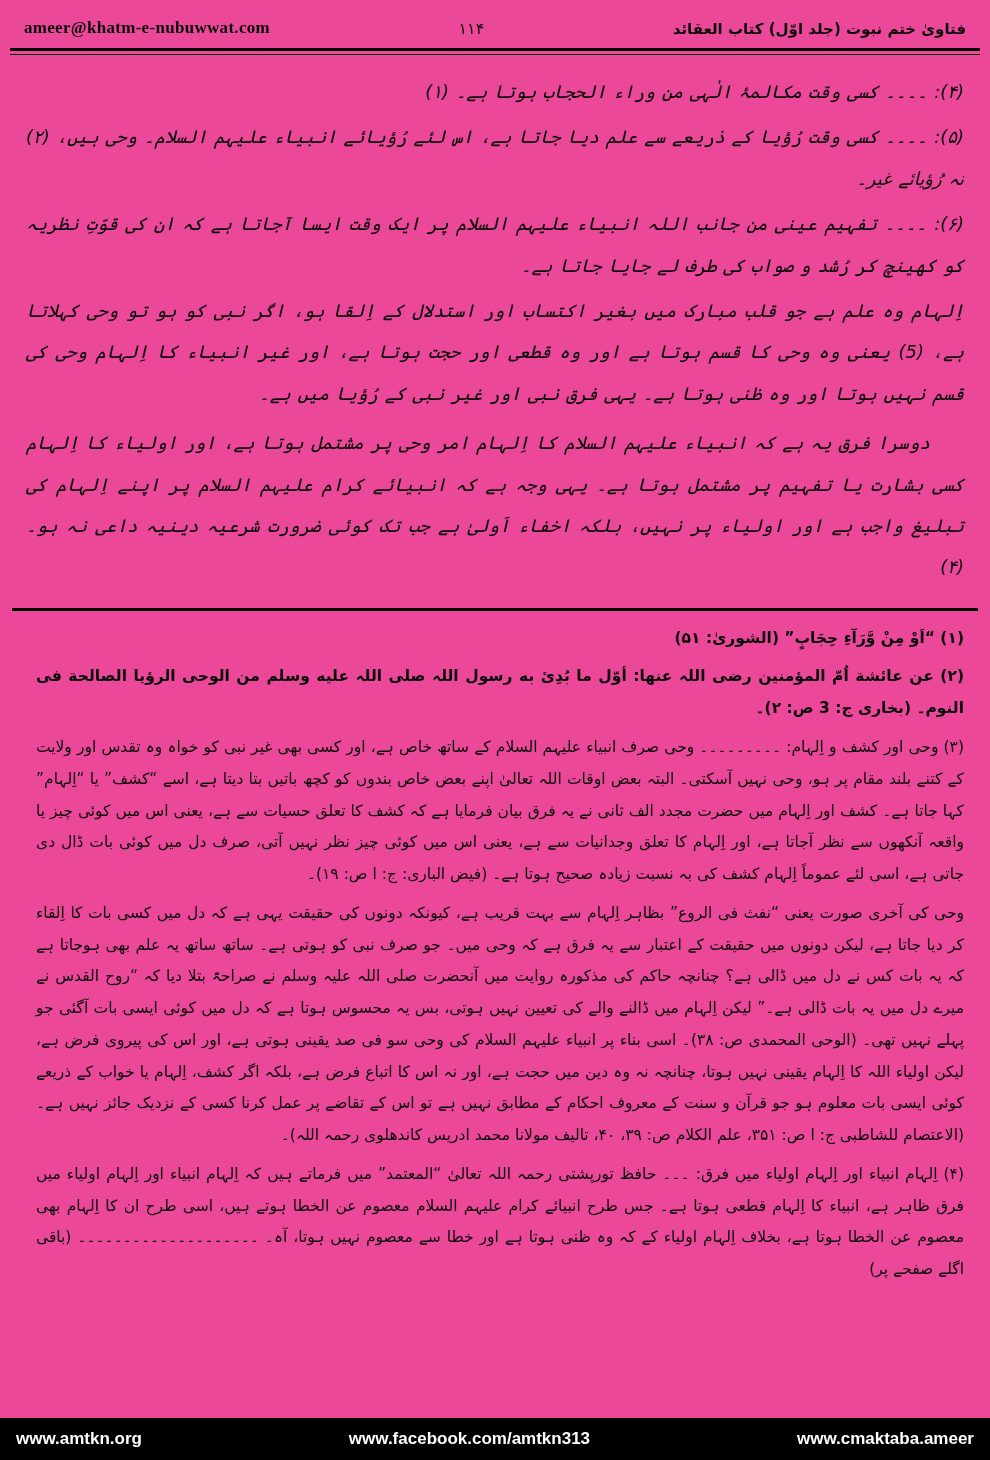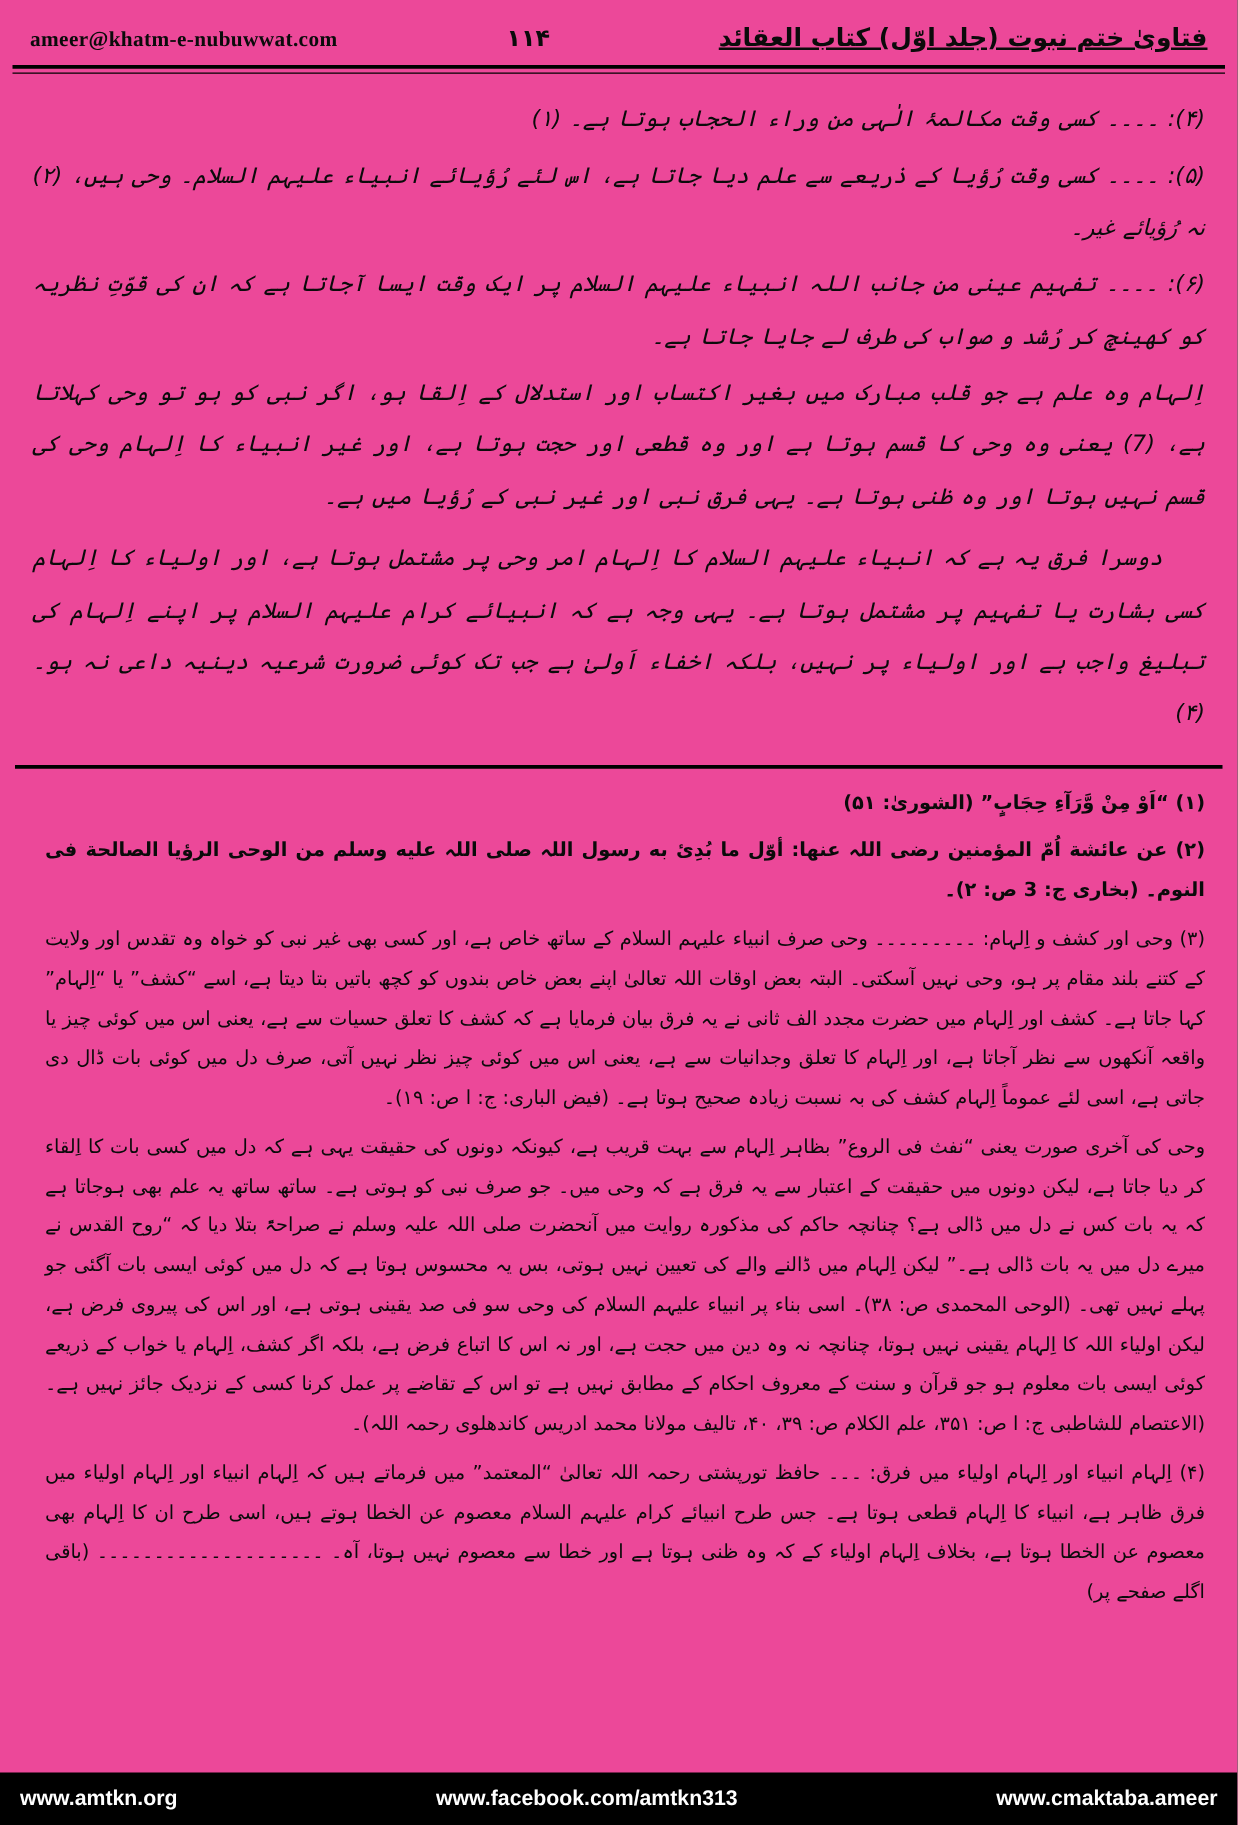--- a/index.html
+++ b/index.html
@@ -16,22 +16,22 @@
   
   .hdr {
     display:flex; direction:ltr;
     justify-content:space-between; align-items:flex-end;
     padding:18px 24px 8px 24px;
   }
   .hdr-email {
     font-family:"Liberation Serif", serif;
     font-weight:bold; font-size:17px; letter-spacing:.3px;
   }
-  .hdr-page { font-weight:bold; font-size:19px; }
-  .hdr-title { font-weight:bold; font-size:20px; direction:rtl;text-decoration:underline; }
+  .hdr-page { font-weight:normal; font-size:16px; }
+  .hdr-title { font-weight:bold; font-size:15px; direction:rtl; }
   .hdr-rule {
     margin:2px 10px 0 10px;
     height:7px;
     border-top:3px solid #000;
     border-bottom:1px solid #000;
   }
   
   .body {
     direction:rtl;
     padding:16px 26px 2px 26px;
@@ -86,21 +86,21 @@
     <span class="hdr-email">ameer@khatm-e-nubuwwat.com</span>
     <span class="hdr-page">۱۱۴</span>
     <span class="hdr-title">فتاویٰ ختم نبوت (جلد اوّل) کتاب العقائد</span>
   </header>
   <div class="hdr-rule"></div>
 
   <main class="body">
     <p class="lead">(۴): ۔۔۔۔ کسی وقت مکالمۂ الٰہی من وراء الحجاب ہوتا ہے۔ (۱)</p>
     <p class="lead">(۵): ۔۔۔۔ کسی وقت رُؤیا کے ذریعے سے علم دیا جاتا ہے، اس لئے رُؤیائے انبیاء علیہم السلام۔ وحی ہیں، (۲) نہ رُؤیائے غیر۔</p>
     <p class="lead">(۶): ۔۔۔۔ تفہیم عینی من جانب اللہ انبیاء علیہم السلام پر ایک وقت ایسا آجاتا ہے کہ ان کی قوّتِ نظریہ کو کھینچ کر رُشد و صواب کی طرف لے جایا جاتا ہے۔</p>
-    <p>اِلہام وہ علم ہے جو قلب مبارک میں بغیر اکتساب اور استدلال کے اِلقا ہو، اگر نبی کو ہو تو وحی کہلاتا ہے، (7) یعنی وہ وحی کا قسم ہوتا ہے اور وہ قطعی اور حجت ہوتا ہے، اور غیر انبیاء کا اِلہام وحی کی قسم نہیں ہوتا اور وہ ظنی ہوتا ہے۔ یہی فرق نبی اور غیر نبی کے رُؤیا میں ہے۔</p>
+    <p>اِلہام وہ علم ہے جو قلب مبارک میں بغیر اکتساب اور استدلال کے اِلقا ہو، اگر نبی کو ہو تو وحی کہلاتا ہے، (5) یعنی وہ وحی کا قسم ہوتا ہے اور وہ قطعی اور حجت ہوتا ہے، اور غیر انبیاء کا اِلہام وحی کی قسم نہیں ہوتا اور وہ ظنی ہوتا ہے۔ یہی فرق نبی اور غیر نبی کے رُؤیا میں ہے۔</p>
     <p class="indent">دوسرا فرق یہ ہے کہ انبیاء علیہم السلام کا اِلہام امر وحی پر مشتمل ہوتا ہے، اور اولیاء کا اِلہام کسی بشارت یا تفہیم پر مشتمل ہوتا ہے۔ یہی وجہ ہے کہ انبیائے کرام علیہم السلام پر اپنے اِلہام کی تبلیغ واجب ہے اور اولیاء پر نہیں، بلکہ اخفاء اَولیٰ ہے جب تک کوئی ضرورت شرعیہ دینیہ داعی نہ ہو۔ (۴)</p>
   </main>
 
   <div class="fn-rule"></div>
 
   <section class="footnotes">
     <p class="quran">(۱) “اَوْ مِنْ وَّرَآءِ حِجَابٍ” (الشوریٰ: ۵۱)</p>
     <p class="hadith">(۲) عن عائشة اُمّ المؤمنین رضی اللہ عنها: أوّل ما بُدِئ به رسول اللہ صلی اللہ علیه وسلم من الوحی الرؤیا الصالحة فی النوم۔ (بخاری ج: 3 ص: ۲)۔</p>
     <p>(۳) وحی اور کشف و اِلہام: ۔۔۔۔۔۔۔۔۔ وحی صرف انبیاء علیہم السلام کے ساتھ خاص ہے، اور کسی بھی غیر نبی کو خواہ وہ تقدس اور ولایت کے کتنے بلند مقام پر ہو، وحی نہیں آسکتی۔ البتہ بعض اوقات اللہ تعالیٰ اپنے بعض خاص بندوں کو کچھ باتیں بتا دیتا ہے، اسے “کشف” یا “اِلہام” کہا جاتا ہے۔ کشف اور اِلہام میں حضرت مجدد الف ثانی نے یہ فرق بیان فرمایا ہے کہ کشف کا تعلق حسیات سے ہے، یعنی اس میں کوئی چیز یا واقعہ آنکھوں سے نظر آجاتا ہے، اور اِلہام کا تعلق وجدانیات سے ہے، یعنی اس میں کوئی چیز نظر نہیں آتی، صرف دل میں کوئی بات ڈال دی جاتی ہے، اسی لئے عموماً اِلہام کشف کی بہ نسبت زیادہ صحیح ہوتا ہے۔ (فیض الباری: ج: ا ص: ۱۹)۔</p>
     <p class="indent">وحی کی آخری صورت یعنی “نفث فی الروع” بظاہر اِلہام سے بہت قریب ہے، کیونکہ دونوں کی حقیقت یہی ہے کہ دل میں کسی بات کا اِلقاء کر دیا جاتا ہے، لیکن دونوں میں حقیقت کے اعتبار سے یہ فرق ہے کہ وحی میں۔ جو صرف نبی کو ہوتی ہے۔ ساتھ ساتھ یہ علم بھی ہوجاتا ہے کہ یہ بات کس نے دل میں ڈالی ہے؟ چنانچہ حاکم کی مذکورہ روایت میں آنحضرت صلی اللہ علیہ وسلم نے صراحۃً بتلا دیا کہ “روح القدس نے میرے دل میں یہ بات ڈالی ہے۔” لیکن اِلہام میں ڈالنے والے کی تعیین نہیں ہوتی، بس یہ محسوس ہوتا ہے کہ دل میں کوئی ایسی بات آگئی جو پہلے نہیں تھی۔ (الوحی المحمدی ص: ۳۸)۔ اسی بناء پر انبیاء علیہم السلام کی وحی سو فی صد یقینی ہوتی ہے، اور اس کی پیروی فرض ہے، لیکن اولیاء اللہ کا اِلہام یقینی نہیں ہوتا، چنانچہ نہ وہ دین میں حجت ہے، اور نہ اس کا اتباع فرض ہے، بلکہ اگر کشف، اِلہام یا خواب کے ذریعے کوئی ایسی بات معلوم ہو جو قرآن و سنت کے معروف احکام کے مطابق نہیں ہے تو اس کے تقاضے پر عمل کرنا کسی کے نزدیک جائز نہیں ہے۔ (الاعتصام للشاطبی ج: ا ص: ۳۵۱، علم الکلام ص: ۳۹، ۴۰، تالیف مولانا محمد ادریس کاندھلوی رحمہ اللہ)۔</p>

